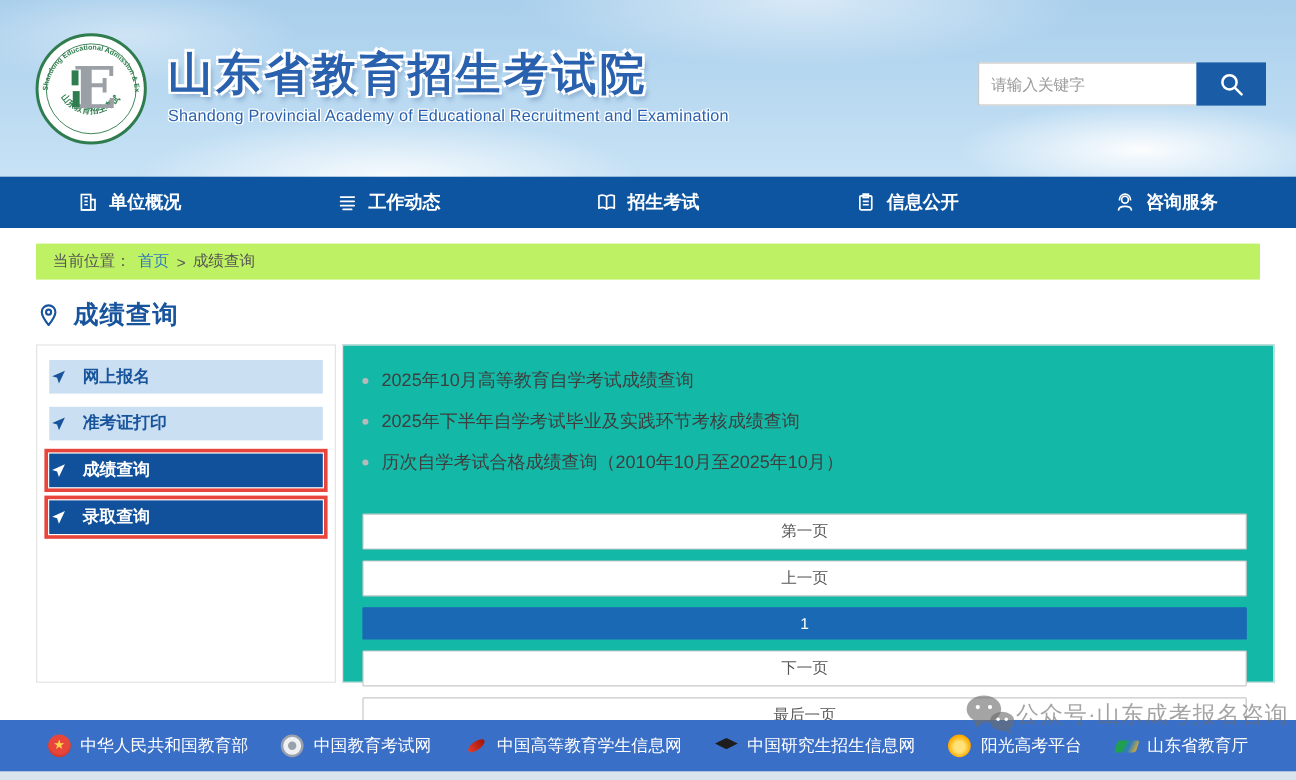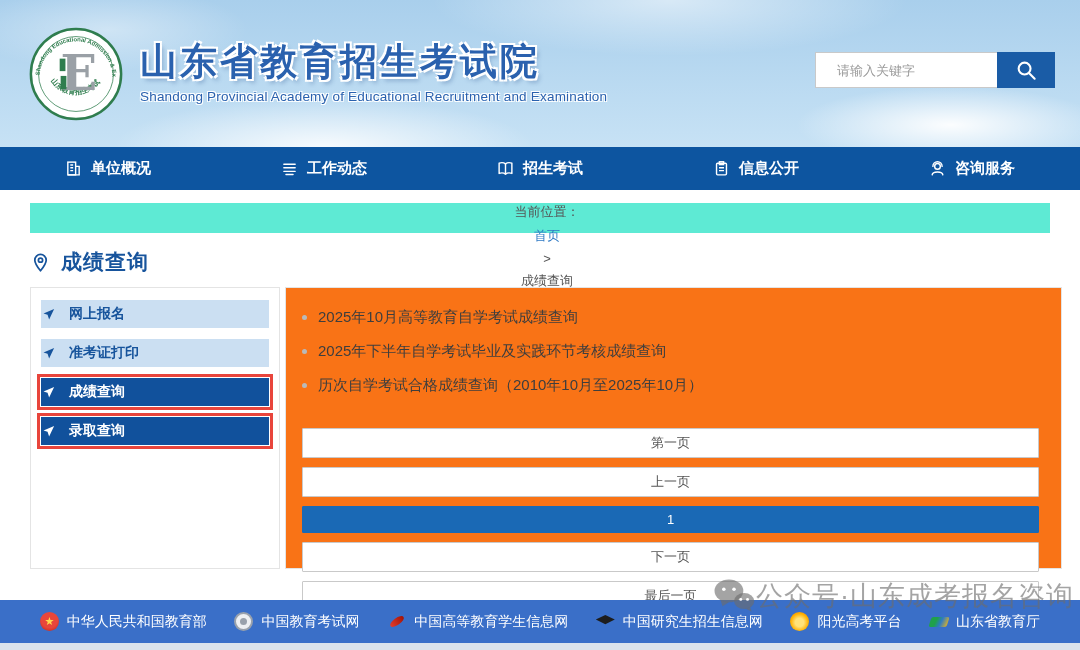--- a/index.html
+++ b/index.html
@@ -22,61 +22,61 @@
   .brand{line-height:1;}
   .brand-title{
     font-size:37px;font-weight:700;color:#2a61ae;letter-spacing:3px;
     text-shadow:-2px -2px 0 #fff,2px -2px 0 #fff,-2px 2px 0 #fff,2px 2px 0 #fff,3px 4px 4px rgba(40,80,140,.35);
   }
   .brand-sub{margin-top:10px;font-size:13.5px;color:#2a61ae;letter-spacing:.2px;
     text-shadow:-1px -1px 0 #fff,1px -1px 0 #fff,-1px 1px 0 #fff,1px 1px 0 #fff;}
   .search{position:absolute;right:25px;top:52px;display:flex;}
   .search input{
     width:182px;height:36px;border:1px solid #c9c9c9;border-right:none;background:#fff;
-    padding:0 21px;font-size:13px;color:#333;outline:none;box-sizing:border-box;
+    padding:0 10px;font-size:13px;color:#333;outline:none;box-sizing:border-box;
     font-family:"Liberation Sans","DejaVu Sans",sans-serif;
   }
   .search input::placeholder{color:#9a9a9a;}
   .search button{
     width:58px;height:36px;border:none;background:#1a5ca6;cursor:pointer;
     display:flex;align-items:center;justify-content:center;
   }
   
   .nav{height:43px;background:#0d55a0;display:flex;}
   .nav-item{
     flex:1;display:flex;align-items:center;justify-content:center;gap:9px;
     color:#fff;font-size:15px;font-weight:700;cursor:pointer;text-decoration:none;
   }
   .nav-item.active{background:#2e79c0;}
   .nav-ic{display:flex;align-items:center;}
   
   .crumb{
-    margin:13px 30px 0 30px;height:30px;background:#5eead4;display:flex;align-items:center;
-    padding-left:14px;font-size:13px;color:#555;gap:6px;flex-direction:column;
+    margin:13px 30px 0 30px;height:30px;background:#bef264;display:flex;align-items:center;
+    padding-left:14px;font-size:13px;color:#555;gap:6px;
   }
   .crumb a{color:#2f7ac5;text-decoration:none;cursor:pointer;}
   
   .ptitle{margin:15px 30px 0 30px;display:flex;align-items:center;gap:10px;}
   .ptitle h1{margin:0;font-size:21px;font-weight:700;color:#17549c;letter-spacing:1px;}
   
   .content{display:flex;margin:11px 18px 0 30px;align-items:stretch;}
   .sidebox{
     width:250px;flex:0 0 auto;border:1px solid #e4e4e4;box-sizing:border-box;height:282px;
     padding:12px 10px;background:#fff;
   }
   .side-item{
     height:28px;margin-bottom:11px;background:#cbdff2;color:#17549c;display:flex;align-items:center;
     gap:13px;font-size:14px;font-weight:700;cursor:pointer;
   }
   .side-item.active{background:#11519c;color:#fff;}
   .side-item.annotated{outline:3px solid #e8453c;outline-offset:1px;}
   .side-arrow{display:flex;align-items:center;}
   .mainbox{
     flex:1;margin-left:5px;border:1px solid #e4e4e4;box-sizing:border-box;height:282px;
-    background:#f97316;padding:12px 22px 0 16px;
+    background:#14b8a6;padding:12px 22px 0 16px;
   }
   .art{display:flex;align-items:center;height:34px;font-size:15px;color:#3e3e3e;cursor:pointer;}
   .art .dot{width:5px;height:5px;border-radius:50%;background:#b9b9b9;margin-right:11px;flex:0 0 auto;}
   .pager{margin-top:26px;display:flex;justify-content:center;gap:9px;flex-direction:column;}
   .pg{
     padding:5px 12px;border:1px solid #c9c9c9;background:#fff;color:#555;font-size:13px;
     cursor:pointer;border-radius:1px;font-family:"Liberation Sans","DejaVu Sans",sans-serif;
   }
   .pg.current{background:#1a69b5;border-color:#1a69b5;color:#fff;padding:5px 9px;}
   
@@ -92,21 +92,21 @@
   .ic-emblem span{color:#ffd84d;font-size:11px;line-height:1;}
   .ic-seal{border-radius:50%;background:#eef0f3;border:2px solid #99a1ac;box-sizing:border-box;}
   .ic-seal span{width:7px;height:7px;border-radius:50%;background:#99a1ac;display:block;}
   .ic-ribbon span{width:16px;height:7px;border-radius:50%;background:linear-gradient(90deg,#e23d2e,#a31205);display:block;transform:rotate(-35deg);}
   .ic-cap span{width:19px;height:13px;background:#1d1d1d;display:block;clip-path:polygon(50% 0,100% 35%,50% 72%,0 35%);}
   .ic-sun{border-radius:50%;background:radial-gradient(circle at 50% 55%,#ffe27a 30%,#ffb000 62%,#f07c00);}
   .ic-flag span{width:18px;height:10px;display:block;transform:skewX(-18deg);border-radius:2px;background:linear-gradient(100deg,#1fa14b 32%,#2e7ac5 60%,#d8b12c);}
   
   .watermark{
     position:absolute;top:578px;right:6px;display:flex;align-items:center;z-index:30;
-    color:rgba(108,108,108,.62);font-size:27px;letter-spacing:1px;font-weight:500;pointer-events:none;
+    color:rgba(108,108,108,.62);font-size:19px;letter-spacing:1px;font-weight:500;pointer-events:none;
   }
   .watermark svg{color:rgba(108,108,108,.62);}
 </style>
 </head>
 <body>
 
 <div class="header">
   <svg class="logo" viewBox="0 0 100 100">
     <circle cx="50" cy="50" r="47" fill="#ffffff" stroke="#2f7d4e" stroke-width="2.6"></circle>
     <circle cx="50" cy="50" r="39" fill="none" stroke="#2f7d4e" stroke-width="0.8"></circle>

